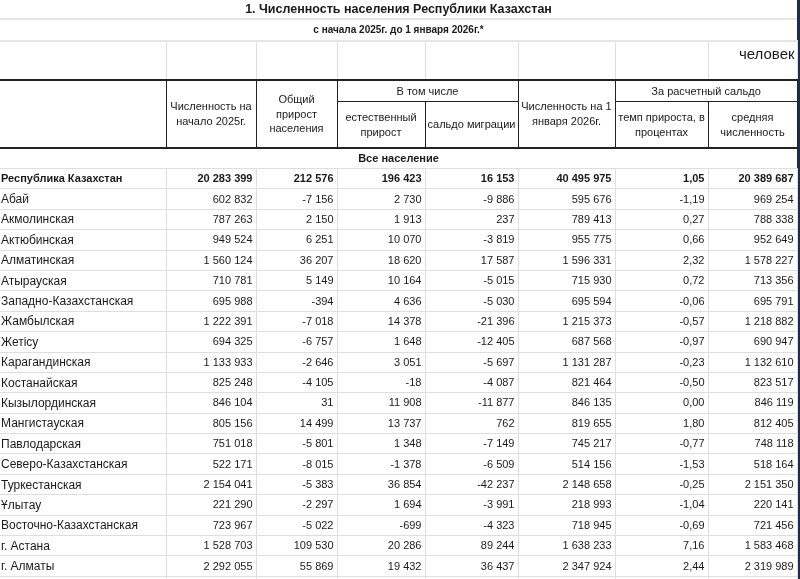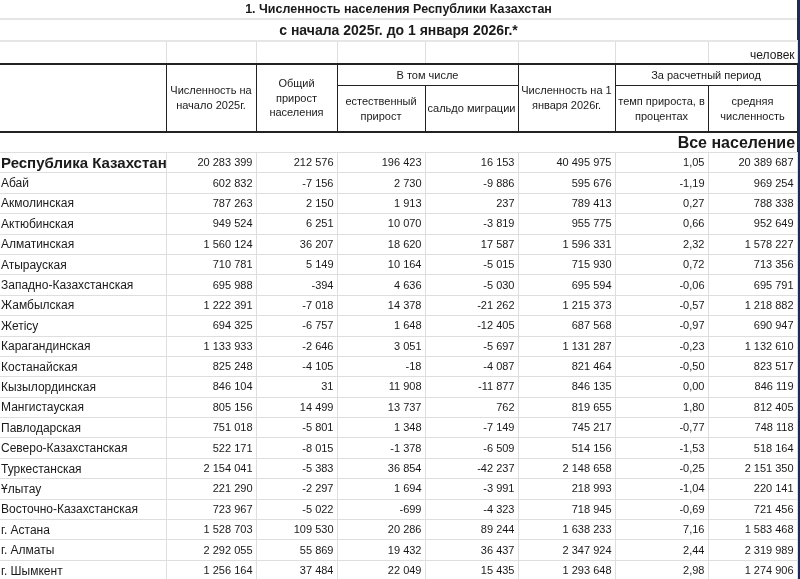--- a/index.html
+++ b/index.html
@@ -22,43 +22,43 @@
     font-size: 11px; line-height: 1;
     border: 1px solid #dedede;
   }
   tr.title td {
     height: 18px; text-align: center; font-weight: bold; font-size: 12.5px;
     border-left: none; border-right: none; border-top: none;
     border-bottom: 2px solid #e6e6e6;
     margin-top: 36px;
   }
   tr.subtitle td {
-    height: 20px; text-align: center; font-weight: bold; font-size: 14px;
+    height: 20px; text-align: center; font-weight: bold; font-size: 10px;
     border-left: none; border-right: none;
     border-bottom: 2px solid #e6e6e6;
   }
-  tr.unit td { height: 19px; text-align: right; font-size: 12px; vertical-align: bottom; padding-bottom: 2px; }
+  tr.unit td { height: 19px; text-align: right; font-size: 15px; vertical-align: bottom; padding-bottom: 18px; }
   tr.unit td.first { border-left: none; }
   tr.hdr1 td, tr.hdr2 td {
     text-align: center; white-space: normal; line-height: 1.35;
     border: 1px solid #222;
   }
   tr.hdr1 td { height: 20px; }
   tr.hdr2 td { height: 45px; }
   .hdr-top { border-top: 2px solid #222 !important; }
   .hdr-bottom { border-bottom: 2px solid #222 !important; }
   td.blank-left { border-left: none !important; }
   tr.section td {
-    height: 19px; text-align: right; font-weight: bold; font-size: 16px;
+    height: 19px; text-align: center; font-weight: bold; font-size: 11px;
     border-left: none; border-right: none; margin-top: 12px;
   }
   tr.row td { height: 19.4px; text-align: right; padding-right: 3px; }
   tr.row td.name { text-align: left; padding-left: 1px; font-size: 12px; }
-  tr.row.total td { font-weight: normal; }
-  tr.row.total td.name { font-weight: bold; font-size: 15px; }
+  tr.row.total td { font-weight: bold; }
+  tr.row.total td.name { font-weight: bold; font-size: 11px; }
   tr.row td:first-child { border-left: none; }
 </style>
 </head>
 <body>
 
 <div class="sheet">
   <table>
     <colgroup>
       <col style="width:166px">
       <col style="width:90px">
@@ -85,21 +85,21 @@
         <td></td>
         <td></td>
         <td>человек</td>
       </tr>
       <tr class="hdr1">
         <td rowspan="2" class="hdr-top hdr-bottom blank-left"></td>
         <td rowspan="2" class="hdr-top hdr-bottom">Численность на начало 2025г.</td>
         <td rowspan="2" class="hdr-top hdr-bottom">Общий прирост населения</td>
         <td colspan="2" class="hdr-top">В том числе</td>
         <td rowspan="2" class="hdr-top hdr-bottom">Численность на 1 января 2026г.</td>
-        <td colspan="2" class="hdr-top">За расчетный период</td>
+        <td colspan="2" class="hdr-top">За расчетный сальдо</td>
       </tr>
       <tr class="hdr2">
         <td class="hdr-bottom">естественный прирост</td>
         <td class="hdr-bottom">сальдо миграции</td>
         <td class="hdr-bottom">темп прироста, в процентах</td>
         <td class="hdr-bottom">средняя численность</td>
       </tr>
       <tr class="section">
         <td colspan="8">Все население</td>
       </tr>
@@ -180,21 +180,21 @@
     <td>695 594</td>
     <td>-0,06</td>
     <td>695 791</td>
   </tr>
 
   <tr class="row">
     <td class="name">Жамбылская</td>
     <td>1 222 391</td>
     <td>-7 018</td>
     <td>14 378</td>
-    <td>-21 262</td>
+    <td>-21 396</td>
     <td>1 215 373</td>
     <td>-0,57</td>
     <td>1 218 882</td>
   </tr>
 
   <tr class="row">
     <td class="name">Жетісу</td>
     <td>694 325</td>
     <td>-6 757</td>
     <td>1 648</td>

